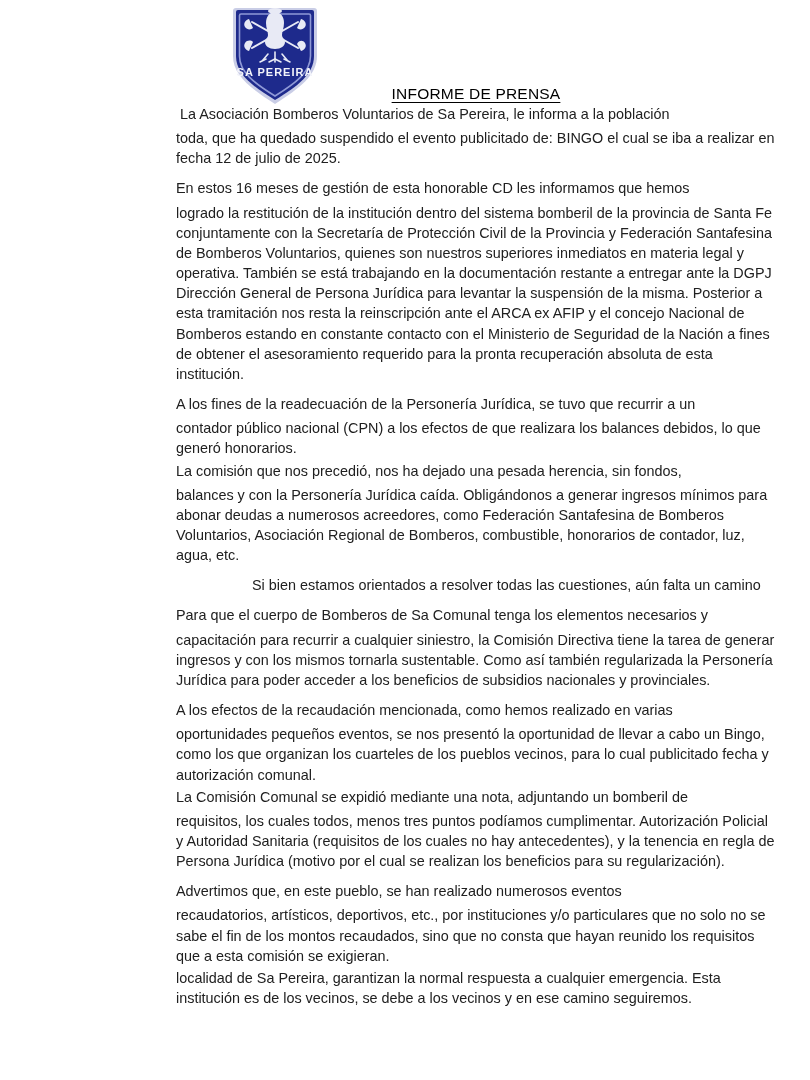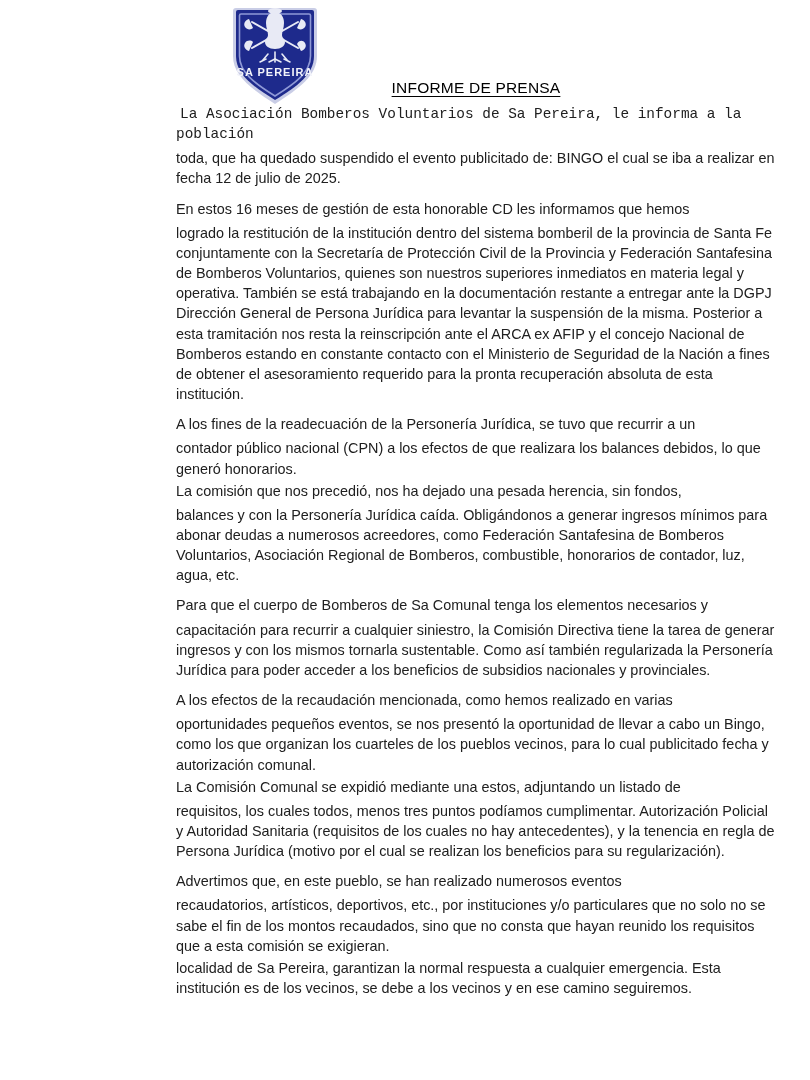--- a/index.html
+++ b/index.html
@@ -31,21 +31,21 @@
     top: -8px;
     width: 86px;
     height: 96px;
   }
   #badge svg { display: block; width: 86px; height: 96px; }
 
   
   #doc-title {
     position: absolute;
     left: 176px;
-    top: 79px;
+    top: 85px;
     width: 600px;
     text-align: center;
     font-size: 15.5px;
     letter-spacing: 0.2px;
     color: #000000;
   }
   #doc-title .u {
     text-decoration: underline;
     text-underline-offset: 3px;
     text-decoration-thickness: 1px;
@@ -72,21 +72,20 @@
   }
   .para .rest {
     display: block;
   }
   .para.tight { margin-bottom: 2px; }
   .para.indent .first-line {
     text-indent: 76px;
   }
   .para.lead .first-line {
     text-indent: 4px;
-    font-family: Liberation Mono, monospace;
   }
 </style>
 </head>
 <body>
 
 <div id="logo-area">
   <div id="badge">
     <svg viewBox="0 0 86 96" xmlns="http://www.w3.org/2000/svg" aria-hidden="true">
       <defs>
         <clipPath id="shieldclip">
@@ -152,34 +151,35 @@
     <span class="first-line">A los fines de la readecuación de la Personería Jurídica, se tuvo que recurrir a un</span>
     <span class="rest">contador público nacional (CPN) a los efectos de que realizara los balances debidos, lo que generó honorarios.</span>
   </p>
 
   <p class="para">
     <span class="first-line">La comisión que nos precedió, nos ha dejado una pesada herencia, sin fondos,</span>
     <span class="rest">balances y con la Personería Jurídica caída. Obligándonos a generar ingresos mínimos para abonar deudas a numerosos acreedores, como Federación Santafesina de Bomberos Voluntarios, Asociación Regional de Bomberos, combustible, honorarios de contador, luz, agua, etc.</span>
   </p>
 
   <p class="para indent">
+    <span class="first-line">Si bien estamos orientados a resolver todas las cuestiones, aún falta un camino</span>
   </p>
 
   <p class="para">
     <span class="first-line">Para que el cuerpo de Bomberos de Sa Comunal tenga los elementos necesarios y</span>
     <span class="rest">capacitación para recurrir a cualquier siniestro, la Comisión Directiva tiene la tarea de generar ingresos y con los mismos tornarla sustentable. Como así también regularizada la Personería Jurídica para poder acceder a los beneficios de subsidios nacionales y provinciales.</span>
   </p>
 
   <p class="para tight">
     <span class="first-line">A los efectos de la recaudación mencionada, como hemos realizado en varias</span>
     <span class="rest">oportunidades pequeños eventos, se nos presentó la oportunidad de llevar a cabo un Bingo, como los que organizan los cuarteles de los pueblos vecinos, para lo cual publicitado fecha y autorización comunal.</span>
   </p>
 
   <p class="para">
-    <span class="first-line">La Comisión Comunal se expidió mediante una estos, adjuntando un listado de</span>
+    <span class="first-line">La Comisión Comunal se expidió mediante una nota, adjuntando un bomberil de</span>
     <span class="rest">requisitos, los cuales todos, menos tres puntos podíamos cumplimentar. Autorización Policial y Autoridad Sanitaria (requisitos de los cuales no hay antecedentes), y la tenencia en regla de Persona Jurídica (motivo por el cual se realizan los beneficios para su regularización).</span>
   </p>
 
   <p class="para tight">
     <span class="first-line">Advertimos que, en este pueblo, se han realizado numerosos eventos</span>
     <span class="rest">recaudatorios, artísticos, deportivos, etc., por instituciones y/o particulares que no solo no se sabe el fin de los montos recaudados, sino que no consta que hayan reunido los requisitos que a esta comisión se exigieran.</span>
   </p>
 
   <p class="para">
     <span class="rest">localidad de Sa Pereira, garantizan la normal respuesta a cualquier emergencia. Esta institución es de los vecinos, se debe a los vecinos y en ese camino seguiremos.</span>

